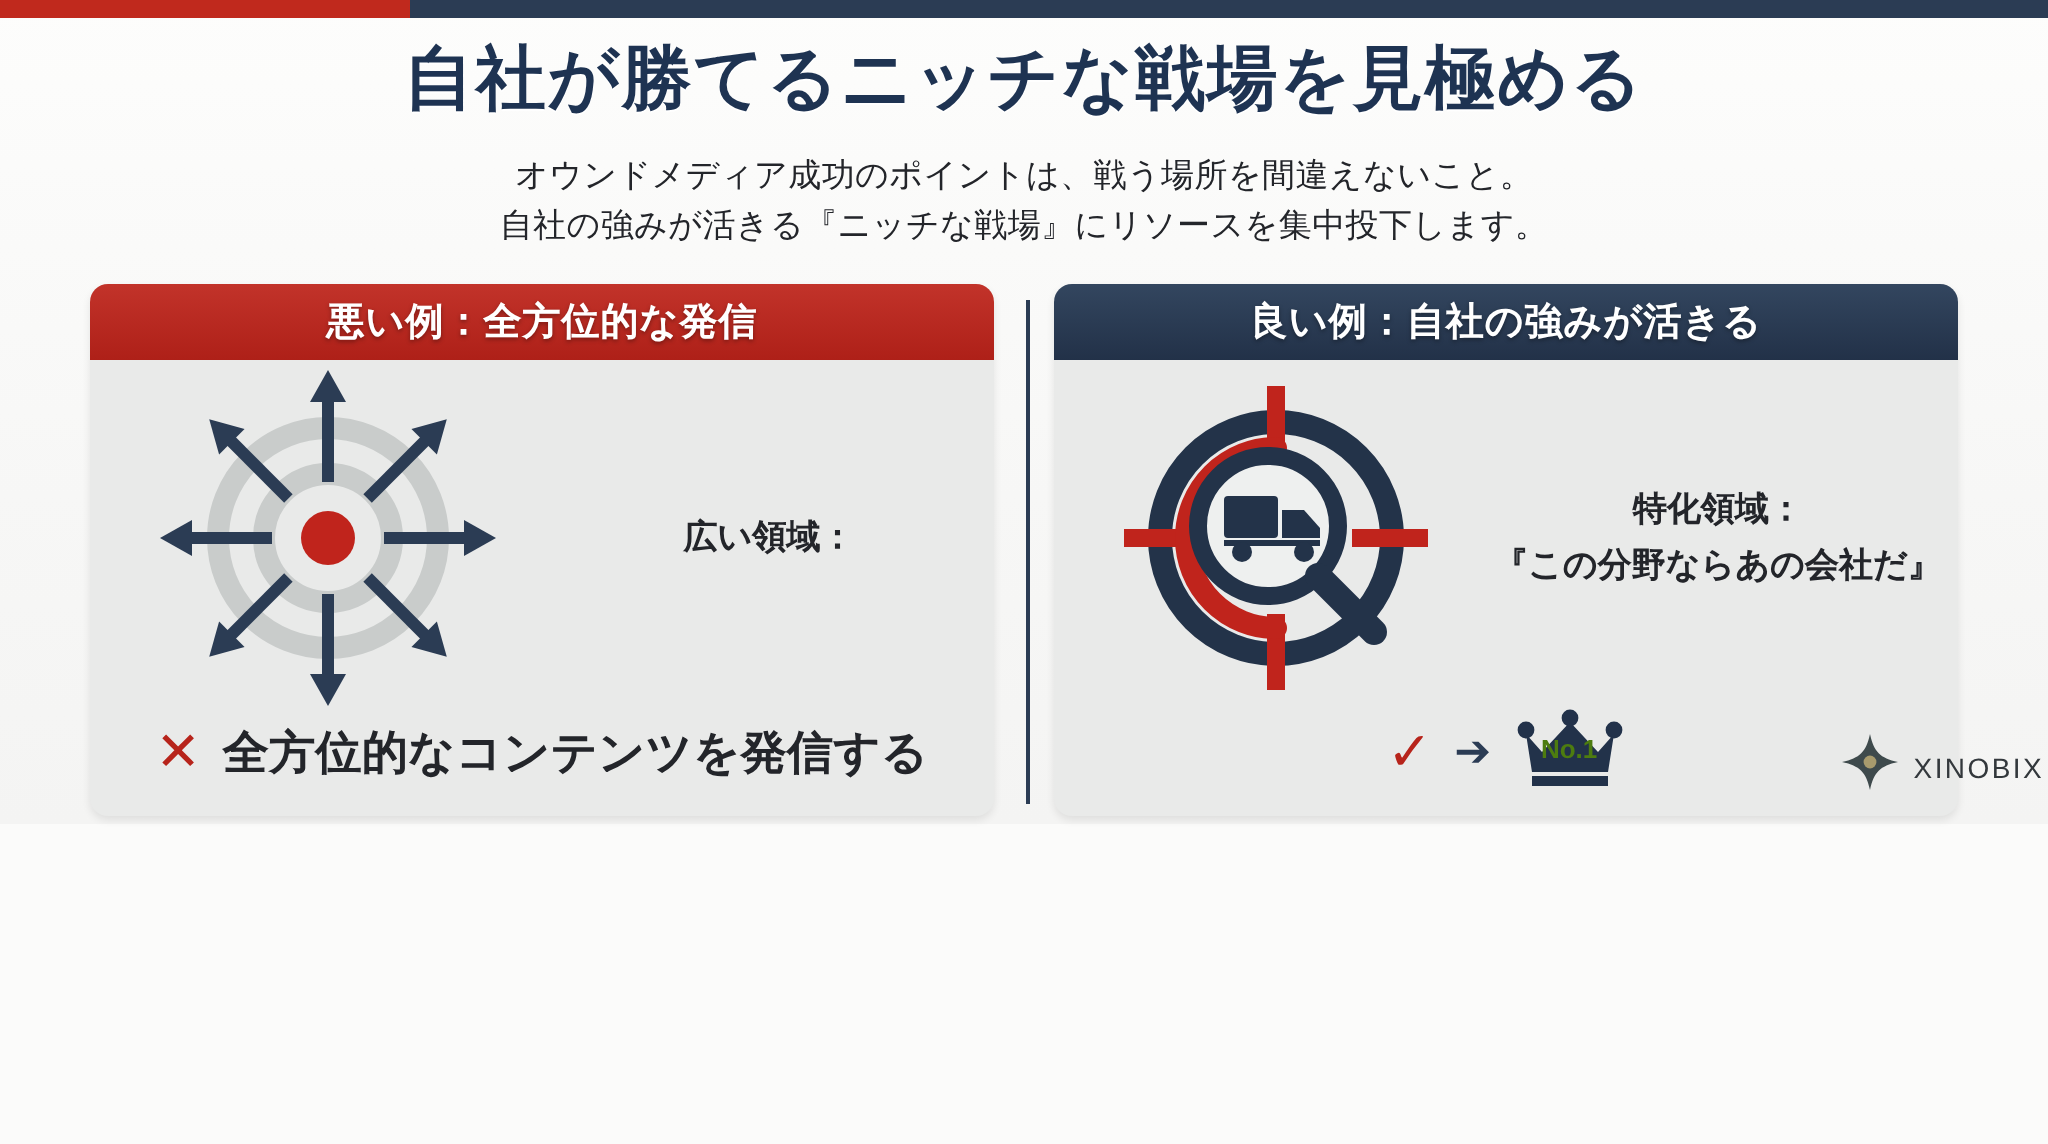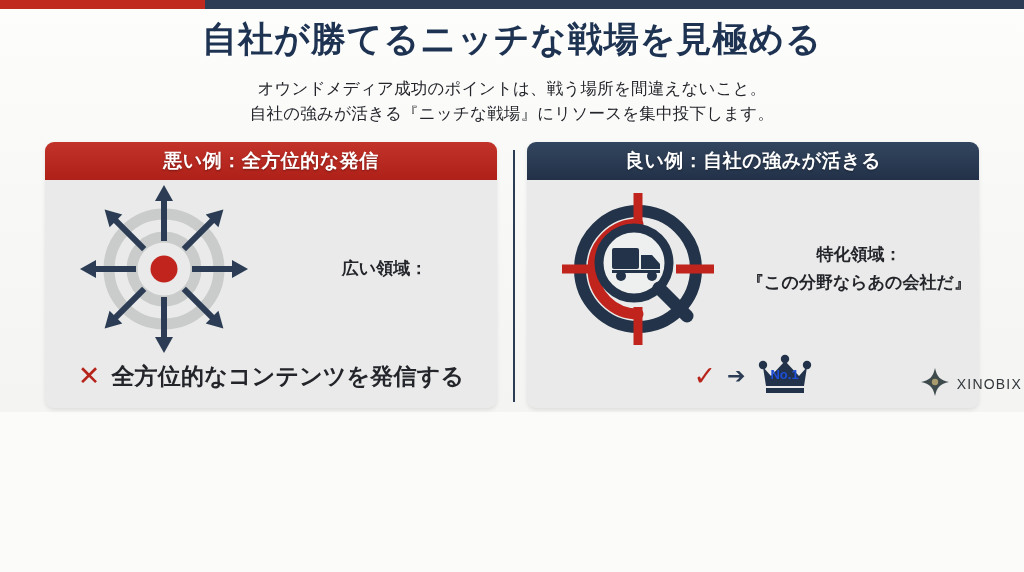--- a/index.html
+++ b/index.html
@@ -174,21 +174,21 @@
         <span class="mark-check">✓</span>
         <span class="arrow-right">➔</span>
         <span style="position:relative;display:inline-block;">
           <svg width="56" height="40" viewBox="0 0 56 40" aria-hidden="true">
             <path d="M6 13 L14 22 L28 7 L42 22 L50 13 L47 32 L9 32 Z" fill="#22324a"></path>
             <circle cx="6" cy="11" r="4.2" fill="#22324a"></circle>
             <circle cx="28" cy="5" r="4.2" fill="#22324a"></circle>
             <circle cx="50" cy="11" r="4.2" fill="#22324a"></circle>
             <rect x="9" y="34" width="38" height="5" fill="#22324a"></rect>
           </svg>
-          <span style="position:absolute;left:0;top:13px;width:56px;text-align:center;font-size:13px;font-weight:bold;color:#1d4ed8;">No.1</span>
+          <span style="position:absolute;left:0;top:13px;width:56px;text-align:center;font-size:13px;font-weight:bold;color:#4d7c0f;">No.1</span>
         </span>
       </div>
     </div>
   </div>
 
 
   <div class="logo">
     <span>
       <svg width="28" height="28" viewBox="0 0 28 28" aria-hidden="true">
         <path d="M14 0 C16 9 19 12 28 14 C19 16 16 19 14 28 C12 19 9 16 0 14 C9 12 12 9 14 0 Z" fill="#3e4a4c"></path>

